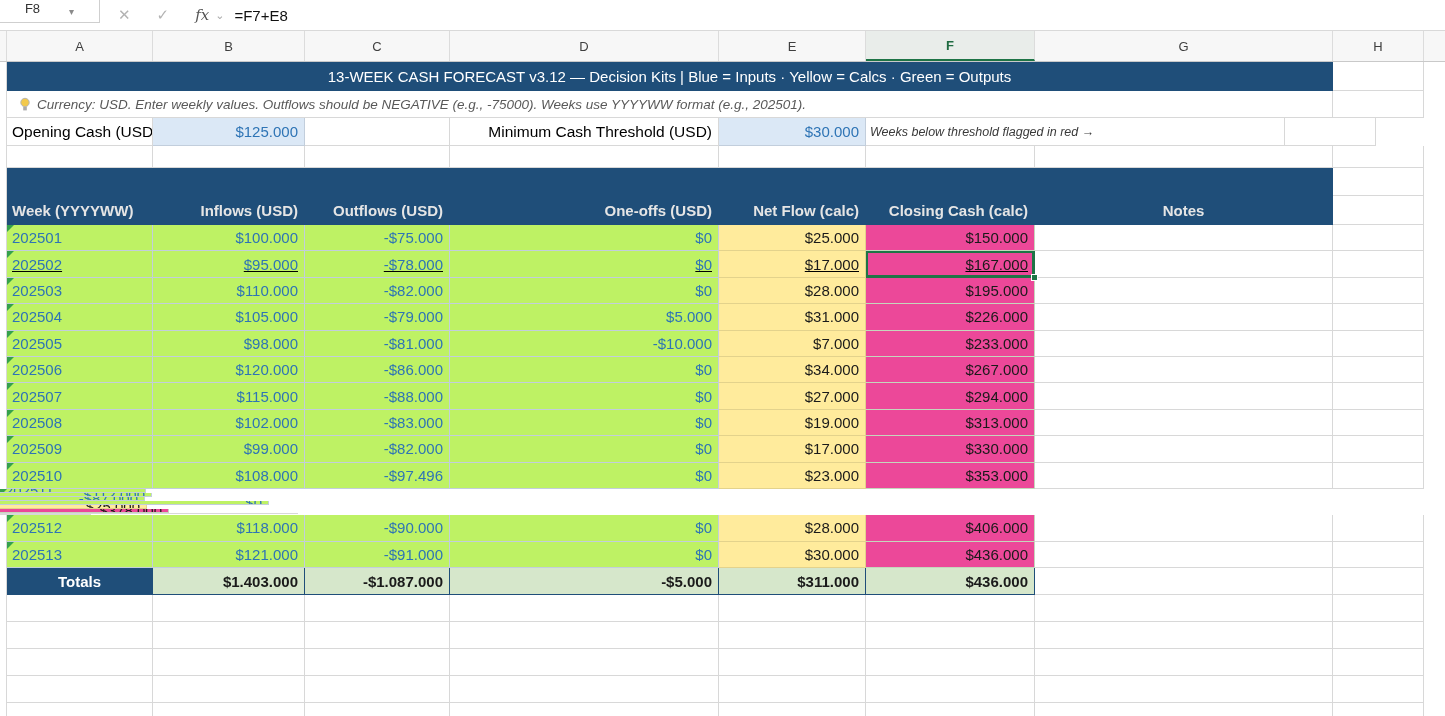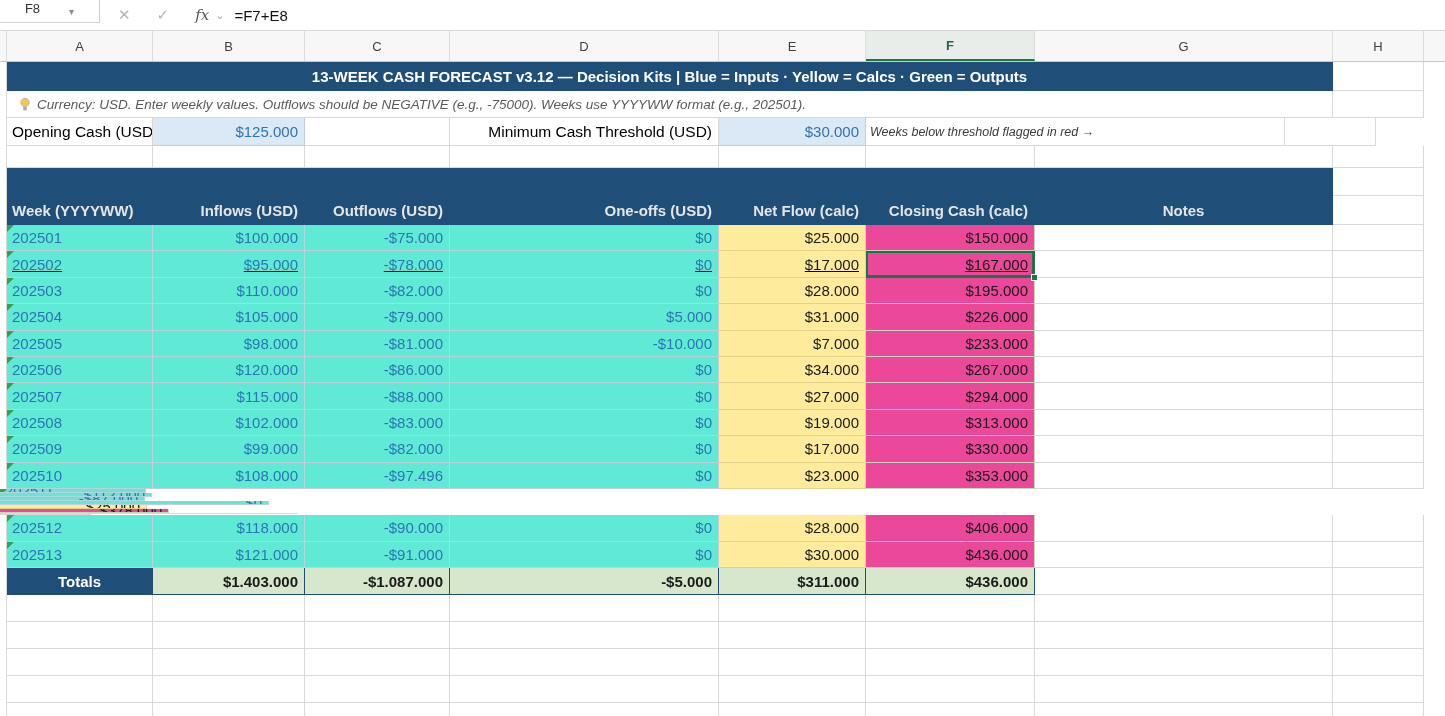--- a/index.html
+++ b/index.html
@@ -37,27 +37,27 @@
   .cFG{width:419px}
 
   
   .sheet { position:relative; }
   .row { display:flex; }
   .gutter { width:7px; border-right:1px solid #D8D8D8; background:#fff; }
   .cell { border-right:1px solid #D8D8D8; border-bottom:1px solid #D8D8D8;
     display:flex; align-items:center; overflow:hidden; position:relative; background:#fff; }
   .nob { border-right:none; border-bottom:none; }
   .navy { background:#1F4E79; border-color:#1F4E79; }
-  .fill-blue { background:#5eead4; border-color:#C2CEDC; }
+  .fill-blue { background:#bef264; border-color:#C2CEDC; }
   .fill-input { background:#DBE8F6; border-color:#C2CEDC; }
   .fill-yellow { background:#FFEB9C; border-color:#E3D28C; }
   .fill-green { background:#ec4899; border-color:#C5D6BC; }
   .fill-totals { background:#D6E7CB; border-color:#1F4E79; }
 
-  .banner-text { width:100%; text-align:center; color:#fff; font-weight:700; font-size:15px; }
+  .banner-text { width:100%; text-align:center; color:#fff; font-weight:400; font-size:15px; }
   .note-cell { padding-left:12px; }
   .note-text { font-size:13.5px; font-style:italic; color:#595959; margin-left:6px;
     white-space:nowrap; }
   .label-cell { font-size:15.5px; color:#000; padding-left:5px; white-space:nowrap; }
   .rlabel { justify-content:flex-end; padding-right:6px; padding-left:0; }
   .num { justify-content:flex-end; padding-right:6px; font-size:15px; white-space:nowrap; }
   .blue { color:#2E74B5; }
   .dark { color:#1A1A1A; }
   .bold { font-weight:700; }
   .week { justify-content:flex-start; padding-left:5px; font-size:15px; color:#2E74B5; }

